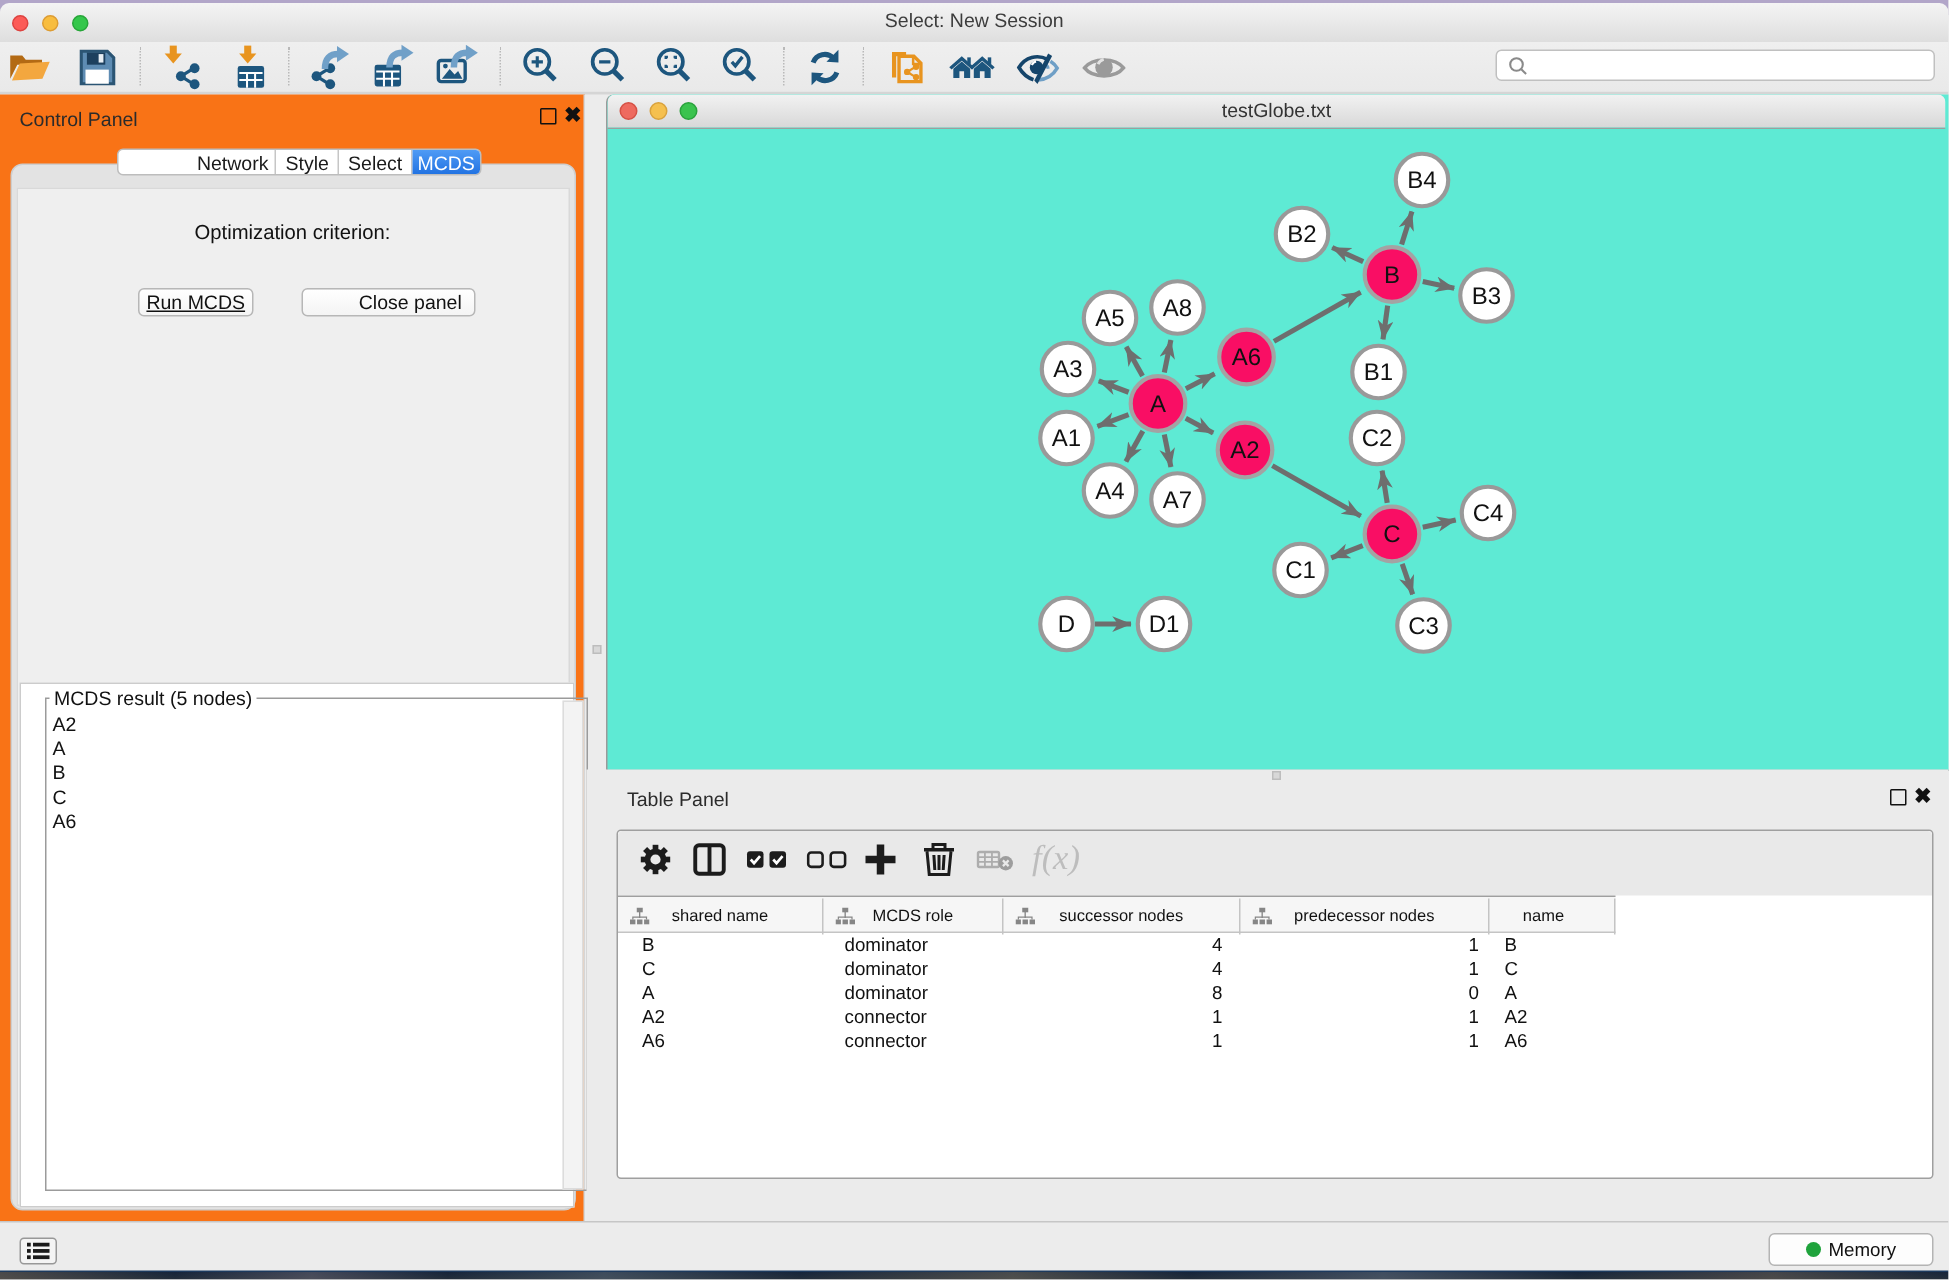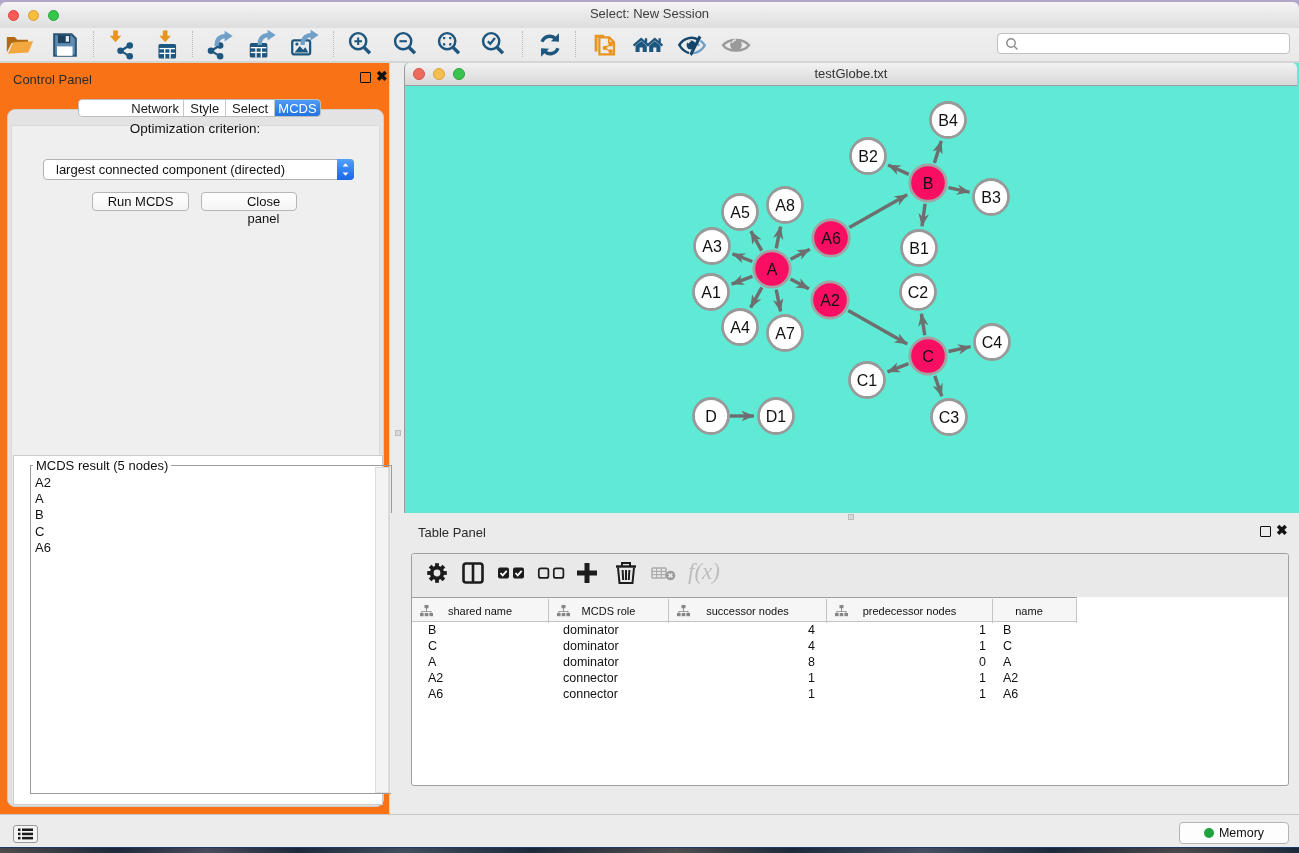--- a/index.html
+++ b/index.html
@@ -27,26 +27,26 @@
 #cpanel h1 { font-size:13px; font-weight:normal; color:#2b2b2b; position:absolute; left:13px; top:9px; }
 .winbtn { top:9px; width:11px; height:11px; border:1.5px solid #111; border-radius:1px; }
 .xbtn { font-size:14px; font-weight:bold; color:#111; top:5px; }
 #tabbox { left:7px; top:46px; width:377px; height:698px; background:#e3e3e3; border:1px solid #cecece; border-radius:8px; }
 #tabinner { left:11px; top:62px; width:369px; height:679px; background:#efefef; border:1px solid #d9d9d9; }
 .seg { display:flex; border:1px solid #bdbdbd; border-radius:4px; background:#fff; overflow:hidden; height:18px;padding-left:48px; }
 .seg div { font-size:13px; color:#1a1a1a; text-align:center; line-height:17px; border-right:1px solid #c6c6c6; }
 .seg div:last-child { border-right:none; }
 .seg div.sel { background:linear-gradient(#4f9bf5,#2273e2); color:#fff; }
 #cptabs { left:78px; top:36px; width:243px; }
-#optlabel { left:0; top:58px; width:390px; text-align:center; font-size:13.5px; color:#111; }
+#optlabel { left:0; top:84px; width:390px; text-align:center; font-size:13.5px; color:#111; }
 #cselect { left:43px; top:96px; width:311px; height:21px; background:#fff; border:1px solid #b2b2b2; border-radius:4px; font-size:13px; color:#111; line-height:19px; padding-left:12px; }
 #cselect .step { position:absolute; right:-1px; top:-1px; width:17px; height:21px; border-radius:0 4px 4px 0; background:linear-gradient(#52a1f8,#1a66e8); }
 .btn { background:linear-gradient(#ffffff,#f4f4f4); border:1px solid #b7b7b7; border-radius:4px; font-size:13px; color:#111; text-align:center; height:19px; line-height:17px; }
-#runbtn { left:92px; top:129px; width:97px; }
-#closebtn { left:201px; top:129px; width:96px;padding-left:29px; }
+#runbtn { left:92px; top:129px; width:77px;text-decoration:underline; }
+#closebtn { left:201px; top:129px; width:116px;padding-left:29px; }
 #resultwrap { left:13px; top:392px; width:370px; height:350px; background:#fff; border:1px solid #cccccc; }
 #fieldset { left:16px; top:9px; width:362px; height:329px; border:1px solid #9b9b9b; }
 #fieldset legend { position:absolute; left:2px; top:-8px; background:#fff; font-size:13px; color:#111; padding:0 3px; }
 #mlist { left:4px; top:9px; font-size:13px; color:#111; line-height:16.2px; }
 #vsb { right:2px; top:1px; width:14px; height:326px; background:#f3f3f3; border:1px solid #dcdcdc; }
 
 #netwin { left:404px; top:63px; width:919px; height:451px; background:#5eead4; border:1px solid #9a9a9a; border-top:none; border-radius:5px 5px 0 0; }
 #nettitle { left:0; top:0; width:892px; height:23px; background:linear-gradient(#f2f2f2,#d8d8d8); border-bottom:1px solid #9e9e9e; border-radius:5px 5px 0 0; }
 #nettitle .title { width:100%; text-align:center; line-height:22px; font-size:13px; color:#333; }
 .tl2 { border-radius:50%; width:12px; height:12px; top:5px; }
@@ -257,26 +257,20 @@
   <div class="abs xbtn" style="left:376px">✖</div>
   <div id="tabbox" class="abs"></div>
   <div id="tabinner" class="abs"></div>
   <div id="cptabs" class="abs seg">
     <div style="width:72px">Network</div>
       <div style="width:53px">Style</div>
       <div style="width:61px">Select</div>
       <div style="width:57px" class="sel">MCDS</div>
   </div>
   <div id="optlabel" class="abs">Optimization criterion:</div>
-  <div id="cselect" class="abs">largest connected component (directed)
-    <div class="step"><svg width="17" height="21" viewBox="0 0 17 21">
-          <path d="M8.5 4.2 L11.4 7.6 L5.6 7.6 Z" fill="#fff"></path>
-          <path d="M8.5 16.8 L11.4 13.4 L5.6 13.4 Z" fill="#fff"></path>
-        </svg></div>
-  </div>
   <div id="runbtn" class="abs btn">Run MCDS</div>
   <div id="closebtn" class="abs btn">Close panel</div>
   <div id="resultwrap" class="abs">
     <div id="fieldset" class="abs">
       <legend>MCDS result (5 nodes)</legend>
       <div id="mlist" class="abs">A2<br>A<br>B<br>C<br>A6</div>
       <div id="vsb" class="abs"></div>
     </div>
   </div>
 </div>

